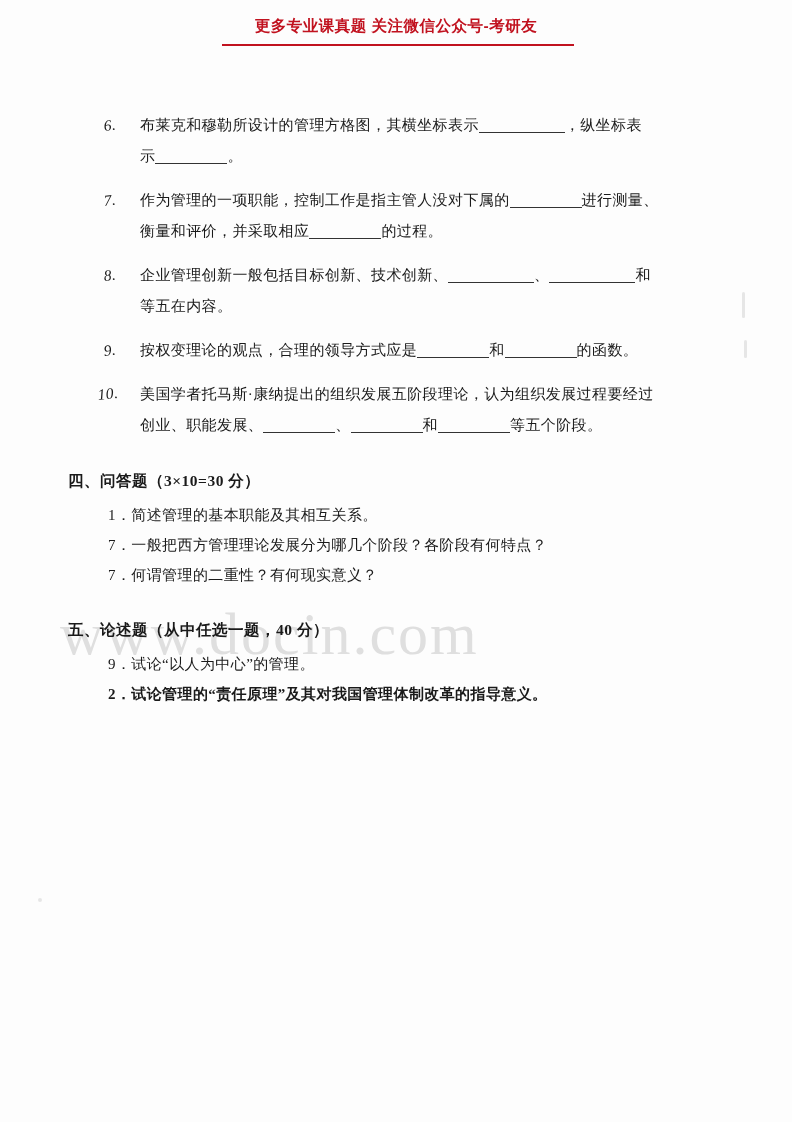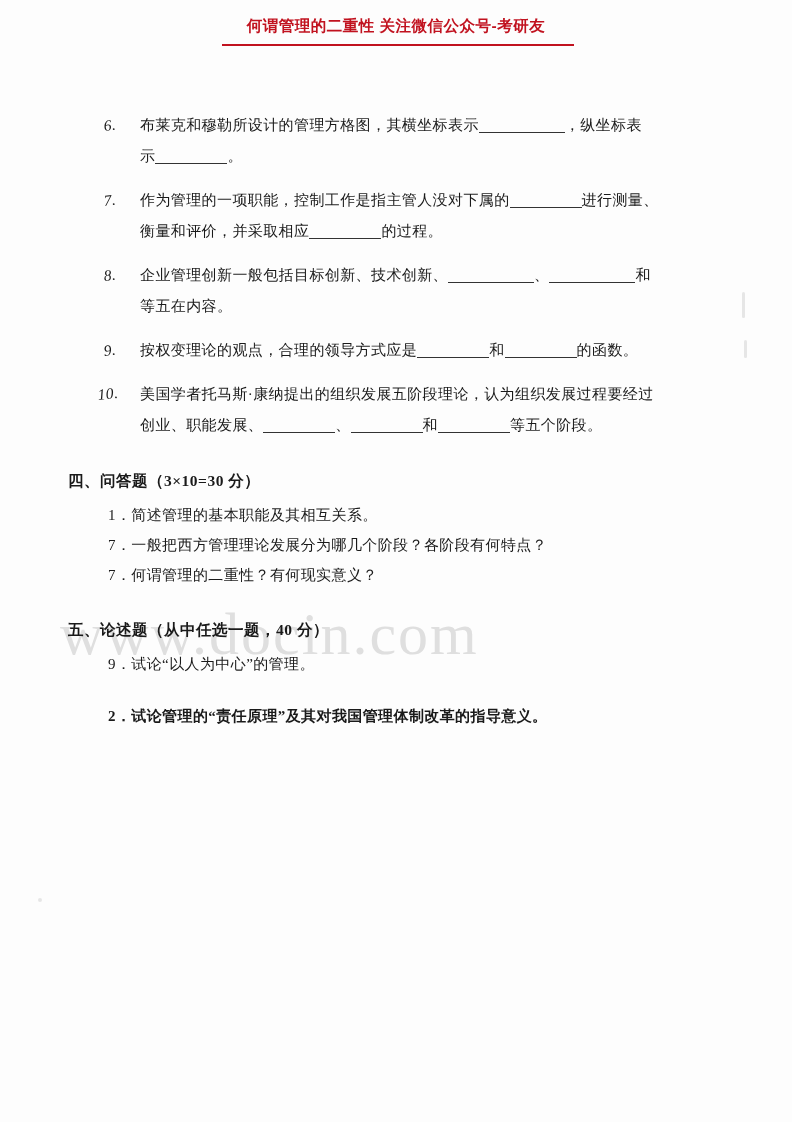--- a/index.html
+++ b/index.html
@@ -106,38 +106,37 @@
     letter-spacing: 0.5px;
   }
   .sub-item {
     margin-left: 8px;
     font-size: 15px;
     line-height: 30px;
     letter-spacing: 0.4px;
   }
   .sub-item-bold {
     font-weight: bold;
-    margin-top: 22px;
   }
   .sec-block { position: relative; }
 
   
   .speck {
     position: absolute;
     background: #cfcfcf;
     border-radius: 50%;
     opacity: 0.5;
   }
 </style>
 </head>
 <body>
 
 <div class="page">
 
-  <div class="banner">何谓管理的二重性 关注微信公众号-考研友</div>
+  <div class="banner">更多专业课真题 关注微信公众号-考研友</div>
   <div class="banner-rule"></div>
 
   <div class="watermark">www.docin.com</div>
 
   <div class="content">
 
     <div class="q-item">
       <span class="q-num">6.</span>
       <span>布莱克和穆勒所设计的管理方格图，其横坐标表示<span class="blank b-lg"></span>，纵坐标表<br>示<span class="blank b-md"></span>。</span>
     </div>

